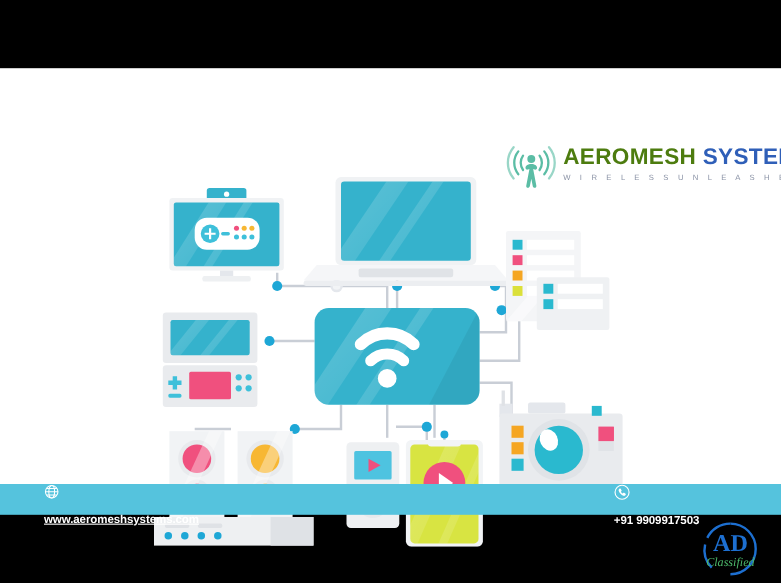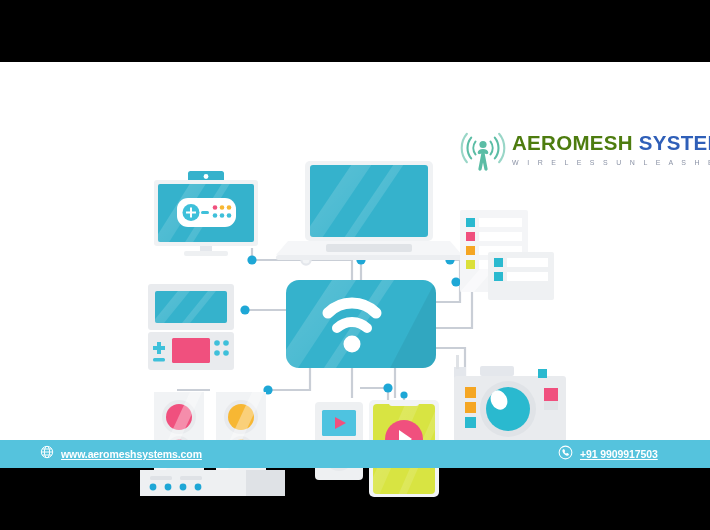--- a/index.html
+++ b/index.html
@@ -20,24 +20,24 @@
   .logo-main .b{color:#4d7c0f;}
   .logo-main .s{color:#2f5fb8;}
   .logo-sub{font-size:7px;color:#8b93a6;letter-spacing:3.3px;line-height:12px;margin-top:2px;white-space:nowrap;}
 
   
   .diagram{position:absolute;left:120px;top:90px;width:470px;height:345px;}
   .diagram svg{display:block;}
 
   
   .footer{position:absolute;left:0;top:440px;width:710px;height:28px;background:#55c3dd;}
-  .f-item{position:absolute;display:flex;align-items:center;gap:7px;height:28px;}
+  .f-item{position:absolute;display:flex;align-items:flex-start;gap:7px;height:28px;flex-direction:column;}
   .f-web{left:40px;}
   .f-phone{left:558px;}
-  .f-text{color:#fff;font-size:10.5px;font-weight:bold;letter-spacing:-.1px;text-decoration:underline;}
+  .f-text{color:#fff;font-size:10.5px;font-weight:bold;letter-spacing:-.1px;}
   .f-web .f-text{text-decoration:underline;}
 
   
   .badge{position:absolute;left:628px;top:473px;width:72px;height:52px;}
 </style>
 </head>
 <body>
 
 <div id="stage">
 
@@ -297,14 +297,23 @@
       <span>
         <svg viewBox="0 0 16 16" width="15" height="15">
           <circle cx="8" cy="8" r="6.8" fill="none" stroke="#fff" stroke-width="1.1"></circle>
           <path d="M5.4 4.6c.5-.3 1.1-.2 1.4.3l.7 1.1c.2.4.1.9-.2 1.1l-.4.3c.3.8 1 1.5 1.8 1.8l.3-.4c.3-.3.7-.4 1.1-.2l1.1.7c.5.3.6.9.3 1.4-.5.7-1.4 1-2.2.7-2.1-.7-3.8-2.4-4.5-4.5-.3-.8 0-1.7.6-2.3z" fill="#fff"></path>
         </svg>
       </span>
       <span class="f-text">+91 9909917503</span>
     </div>
   </div>
 
+  <div class="badge">
+    <svg viewBox="0 0 72 52" width="72" height="52">
+      <path d="M36 3 a23 23 0 0 1 0 46" fill="none" stroke="#1d6fd0" stroke-width="2.2"></path>
+      <path d="M36 3 a23 23 0 0 0 -21 13" fill="none" stroke="#1d6fd0" stroke-width="2.2"></path>
+      <path d="M13 22 a23 23 0 0 0 6 21" fill="none" stroke="#1d6fd0" stroke-width="2.2"></path>
+      <text x="36" y="28" text-anchor="middle" font-family="Liberation Serif, serif" font-size="22" font-weight="bold" fill="#1d6fd0">AD</text>
+      <text x="36" y="42" text-anchor="middle" font-family="Liberation Serif, serif" font-size="11" font-style="italic" fill="#4cb96b">Classified</text>
+    </svg>
+  </div>
 
 </div>
 
 </body></html>

